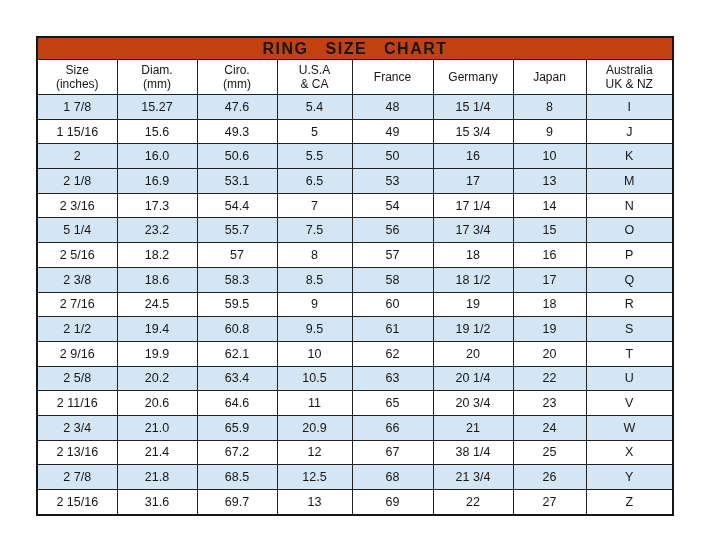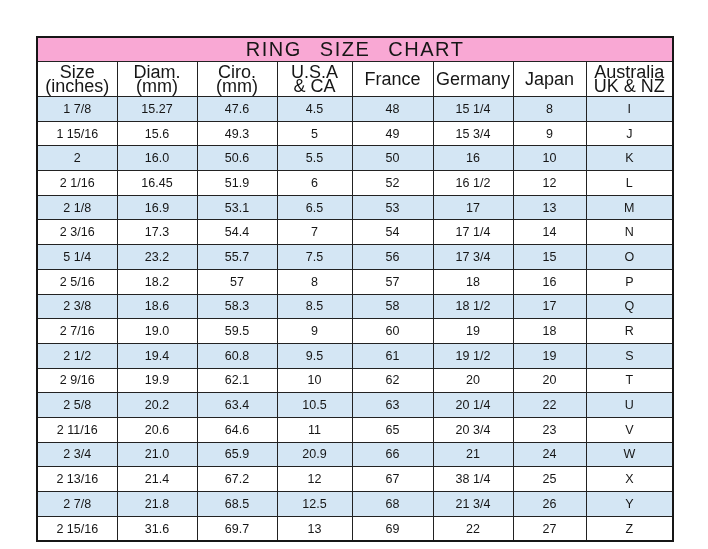--- a/index.html
+++ b/index.html
@@ -30,32 +30,32 @@
   table.ring-table td {
     border: 1px solid #222222;
     text-align: center;
     vertical-align: middle;
     padding: 0;
     color: #161616;
     overflow: hidden;
   }
   th.title-cell {
     height: 21px;
-    font-size: 20px;
-    font-weight: normal;
+    font-size: 16px;
+    font-weight: bold;
     letter-spacing: 1.5px;
     word-spacing: 11px;
     color: #000000;
     border-bottom: 2px solid #161616;
-    background: #f9a8d4;
+    background: #c2410c;
   }
   th.col-head {
     height: 34px;
     font-weight: normal;
-    font-size: 18px;
+    font-size: 12px;
     line-height: 14px;
     background: #ffffff;
     border-bottom: 2px solid #161616;
   }
   th.col-head .line { display: block; }
   tbody td {
     height: 23.7px;
     font-size: 12.5px;
     background: #ffffff;
   }
@@ -116,21 +116,21 @@
             <span class="line">Australia</span>
             <span class="line">UK &amp; NZ</span>
           </th>
         </tr>
       </thead>
       <tbody>
           <tr class="alt">
             <td>1 7/8</td>
             <td>15.27</td>
             <td>47.6</td>
-            <td>4.5</td>
+            <td>5.4</td>
             <td>48</td>
             <td>15 1/4</td>
             <td>8</td>
             <td>I</td>
           </tr>
           <tr>
             <td>1 15/16</td>
             <td>15.6</td>
             <td>49.3</td>
             <td>5</td>
@@ -142,30 +142,20 @@
           <tr class="alt">
             <td>2</td>
             <td>16.0</td>
             <td>50.6</td>
             <td>5.5</td>
             <td>50</td>
             <td>16</td>
             <td>10</td>
             <td>K</td>
           </tr>
-          <tr>
-            <td>2 1/16</td>
-            <td>16.45</td>
-            <td>51.9</td>
-            <td>6</td>
-            <td>52</td>
-            <td>16 1/2</td>
-            <td>12</td>
-            <td>L</td>
-          </tr>
           <tr class="alt">
             <td>2 1/8</td>
             <td>16.9</td>
             <td>53.1</td>
             <td>6.5</td>
             <td>53</td>
             <td>17</td>
             <td>13</td>
             <td>M</td>
           </tr>
@@ -204,21 +194,21 @@
             <td>18.6</td>
             <td>58.3</td>
             <td>8.5</td>
             <td>58</td>
             <td>18 1/2</td>
             <td>17</td>
             <td>Q</td>
           </tr>
           <tr>
             <td>2 7/16</td>
-            <td>19.0</td>
+            <td>24.5</td>
             <td>59.5</td>
             <td>9</td>
             <td>60</td>
             <td>19</td>
             <td>18</td>
             <td>R</td>
           </tr>
           <tr class="alt">
             <td>2 1/2</td>
             <td>19.4</td>

